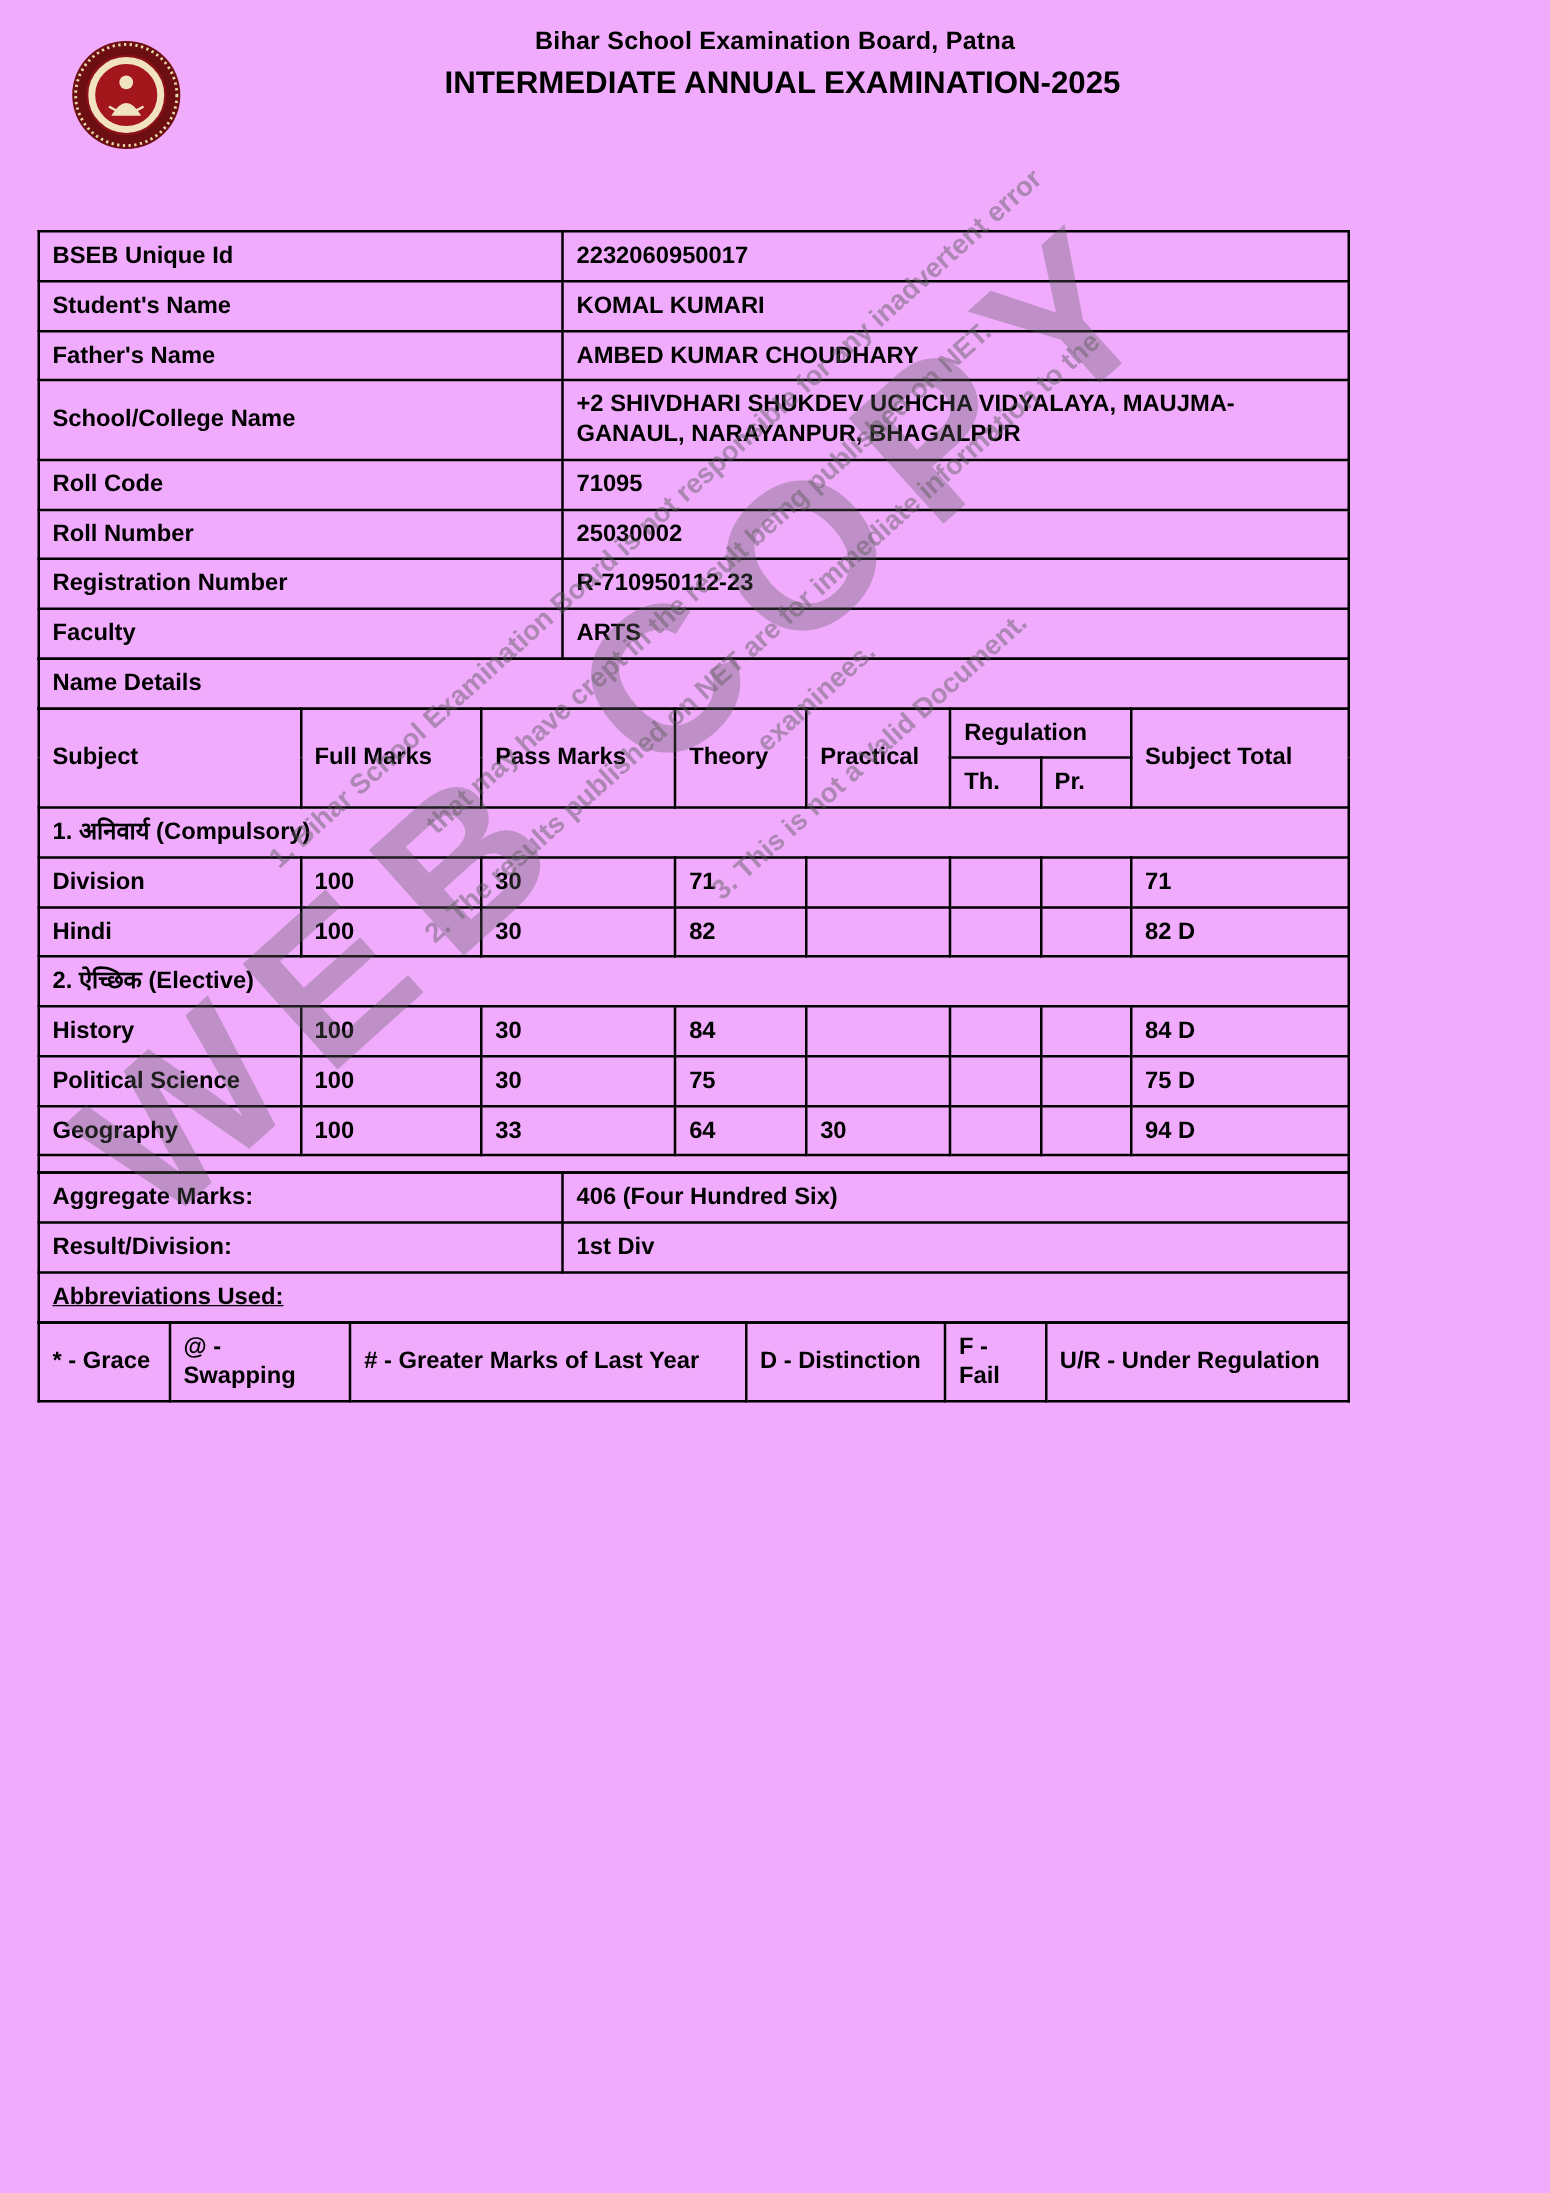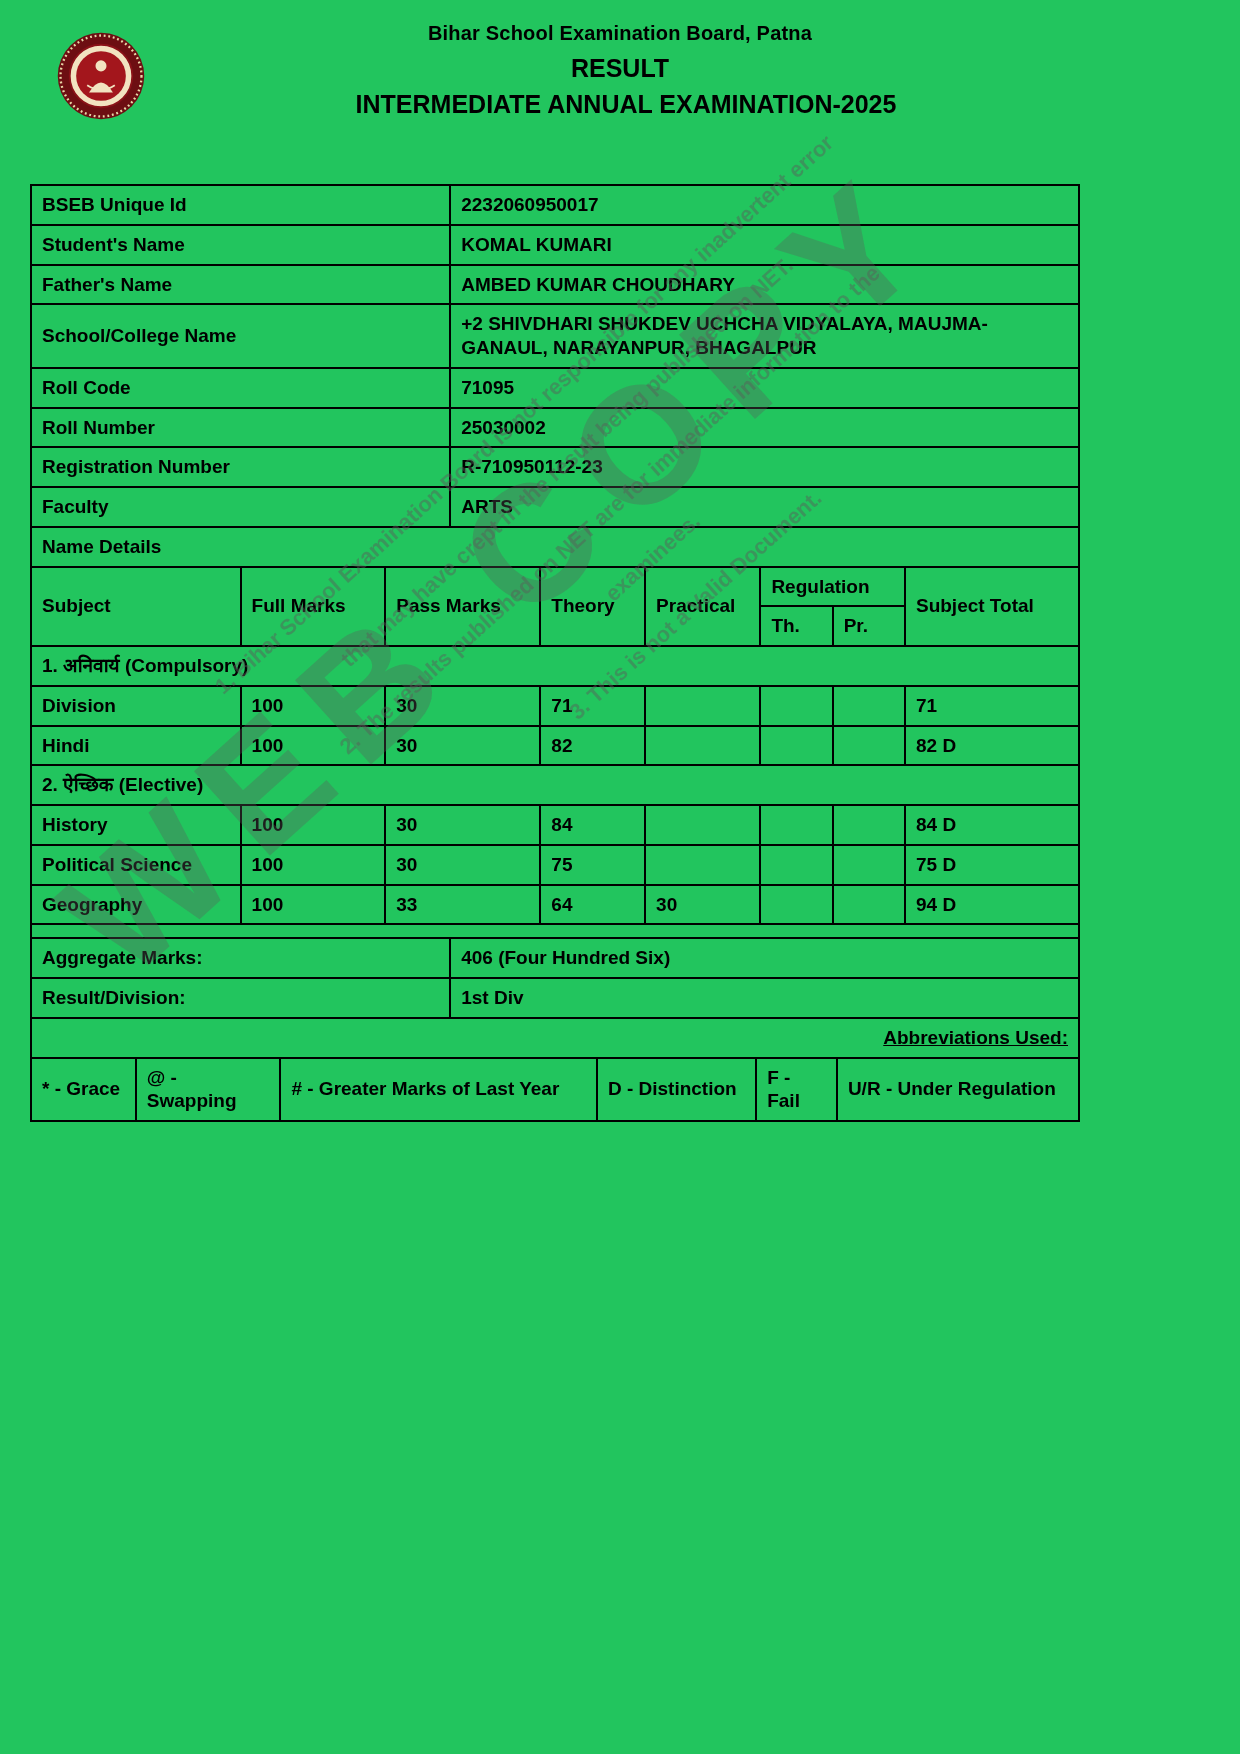--- a/index.html
+++ b/index.html
@@ -3,21 +3,21 @@
 <meta charset="utf-8">
 <style>
   * { margin:0; padding:0; box-sizing:border-box; }
   html,body { background:#ffffff; }
   body {
     width:1240px; height:1754px;
     font-family:"Liberation Sans", sans-serif;
     font-weight:bold; color:#000;
     position:relative; overflow:hidden;
   }
-  .page { position:absolute; inset:0; background:#22c55e; }
+  .page { position:absolute; inset:0; background:#f0abfc; }
 
   
   .header { position:relative; width:1240px; padding-top:22px; text-align:center; height:120px; z-index:2; }
   .logo { position:absolute; left:55px; top:30px; width:92px; height:92px; }
   .board-name { font-size:20px; letter-spacing:0.2px; }
   .result-title { font-size:25px; margin-top:9px; }
   .exam-title { font-size:25px; margin-top:7px;margin-left:12px; }
 
   
   .doc { position:absolute; left:30px; top:138px; width:1050px; z-index:1;margin-top:46px; }
@@ -25,21 +25,21 @@
   .doc table + table { margin-top:-2px; }
   .doc td, .doc th {
     border:2px solid #000;
     padding:7px 10px;
     font-size:19px; font-weight:bold;
     text-align:left; vertical-align:middle;
     word-wrap:break-word; line-height:1.25;
   }
   .c { text-align:center; }
   .spacer td { padding:0; height:14px; border:2px solid #000; }
-  .abbr-title td { text-align:right; }
+  .abbr-title td { text-align:left; }
   .abbr-title span { text-decoration:underline; }
 
   
   .watermark { position:absolute; inset:0; pointer-events:none; z-index:3; }
   .wm-big {
     position:absolute; left:-90px; top:478px; width:1180px;
     text-align:center; white-space:nowrap;
     transform:rotate(-42deg);
     font-size:165px; letter-spacing:26px;
     color:rgba(90,90,90,0.33);
@@ -60,21 +60,20 @@
     <svg class="logo" viewBox="0 0 100 100" aria-hidden="true">
       <circle cx="50" cy="50" r="47" fill="#6d0e12"></circle>
       <circle cx="50" cy="50" r="44" fill="none" stroke="#e9d8a8" stroke-width="2.5" stroke-dasharray="2 3"></circle>
       <circle cx="50" cy="50" r="34" fill="#f2e3c0" stroke="#8a1218" stroke-width="2"></circle>
       <circle cx="50" cy="50" r="27" fill="#a3161c"></circle>
       <circle cx="50" cy="39" r="6" fill="#f2e3c0"></circle>
       <path d="M37 68 Q50 46 63 68 Z" fill="#f2e3c0"></path>
       <path d="M35 60 Q50 70 65 60" fill="none" stroke="#f2e3c0" stroke-width="2"></path>
     </svg>
     <div class="board-name">Bihar School Examination Board, Patna</div>
-    <div class="result-title">RESULT</div>
     <div class="exam-title">INTERMEDIATE ANNUAL EXAMINATION-2025</div>
   </div>
 
   <div class="doc">
 
     <table>
       <colgroup>
           <col style="width:40%">
           <col style="width:60%">
         </colgroup>

